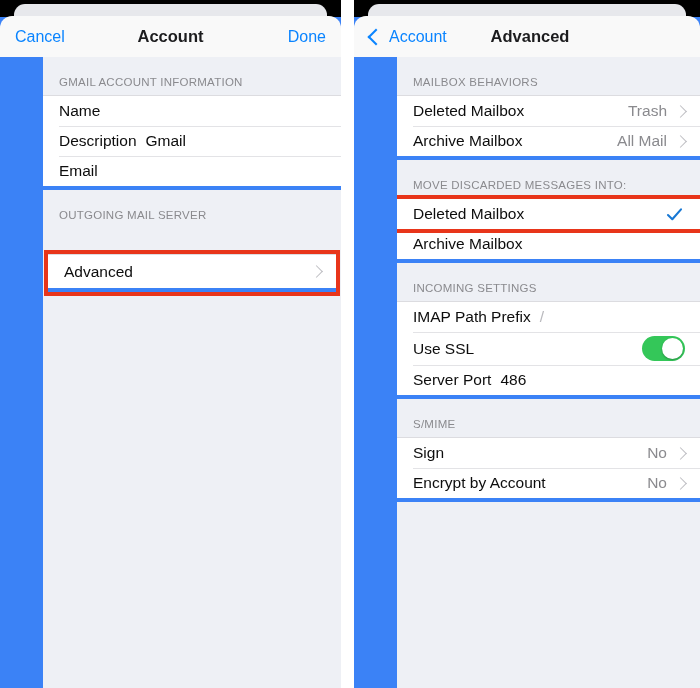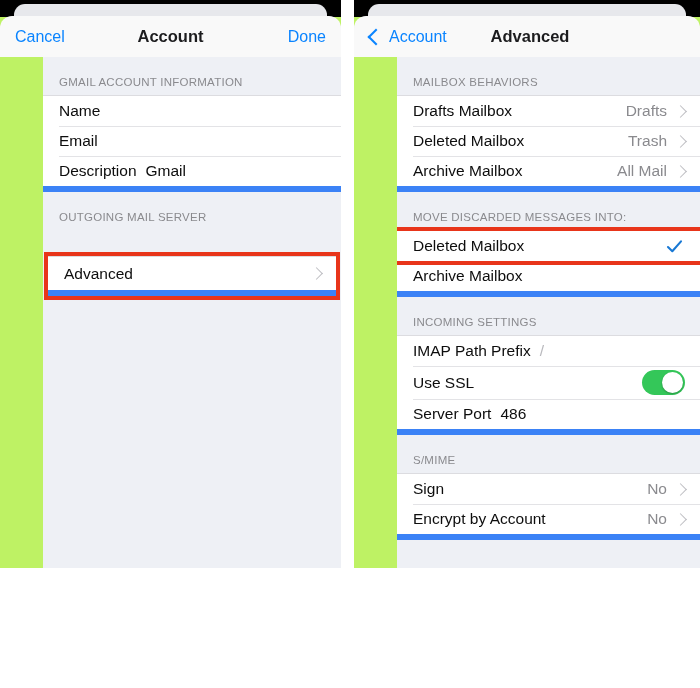--- a/index.html
+++ b/index.html
@@ -15,22 +15,22 @@
     overflow: hidden;
   }
   .screens {
     display: flex;
     width: 700px;
     height: 688px;
     background: #ffffff;
   }
   .phone {
     position: relative;
-    height: 568px;
-    background: #bef264;
+    height: 688px;
+    background: #3b82f6;
     overflow: hidden;
   }
   .phone.left  { width: 341px; }
   .gutter      { width: 13px; background: #ffffff; height: 688px; }
   .phone.right { width: 346px; }
 
   
   .topdark {
     position: absolute;
     top: 0; left: 0; right: 0;
@@ -101,21 +101,21 @@
     font-size: 11.5px;
     letter-spacing: 0.25px;
     color: #8a8a8e;
     padding: 19px 0 7px 16px;
     background: #eef0f5;
     text-transform: uppercase;
   }
   .group {
     background: #ffffff;
     border-top: 1px solid #dcdce0;
-    border-bottom: 6px solid #3b82f6;
+    border-bottom: 4px solid #3b82f6;
   }
   .row {
     position: relative;
     display: flex;
     align-items: center;
     min-height: 30px;
     height: 30px;
     padding: 0 15px 0 16px;
     background: #ffffff;
     box-sizing: border-box;
@@ -208,25 +208,25 @@
     </div>
 
     <div class="content">
 
       <div class="section-header">GMAIL ACCOUNT INFORMATION</div>
       <div class="group">
         <div class="row">
           <span class="row-label">Name</span>
         </div>
         <div class="row">
-          <span class="row-label">Email</span>
-        </div>
-        <div class="row">
           <span class="row-label">Description</span>
           <span class="row-inline-value">Gmail</span>
+        </div>
+        <div class="row">
+          <span class="row-label">Email</span>
         </div>
       </div>
 
       <div class="section-header">OUTGOING MAIL SERVER</div>
 
       <div class="section-header"></div>
       <div class="group hl hl-left">
         <div class="row tall">
           <span class="row-label">Advanced</span>
           <span class="row-spacer"></span>
@@ -249,26 +249,20 @@
         <span>Account</span>
       </span>
       <span class="nav-title">Advanced</span>
     </div>
 
     <div class="content">
 
       <div class="section-header">MAILBOX BEHAVIORS</div>
       <div class="group">
         <div class="row">
-          <span class="row-label">Drafts Mailbox</span>
-          <span class="row-spacer"></span>
-          <span class="row-value">Drafts</span>
-          <span class="chevron"></span>
-        </div>
-        <div class="row">
           <span class="row-label">Deleted Mailbox</span>
           <span class="row-spacer"></span>
           <span class="row-value">Trash</span>
           <span class="chevron"></span>
         </div>
         <div class="row">
           <span class="row-label">Archive Mailbox</span>
           <span class="row-spacer"></span>
           <span class="row-value">All Mail</span>
           <span class="chevron"></span>

